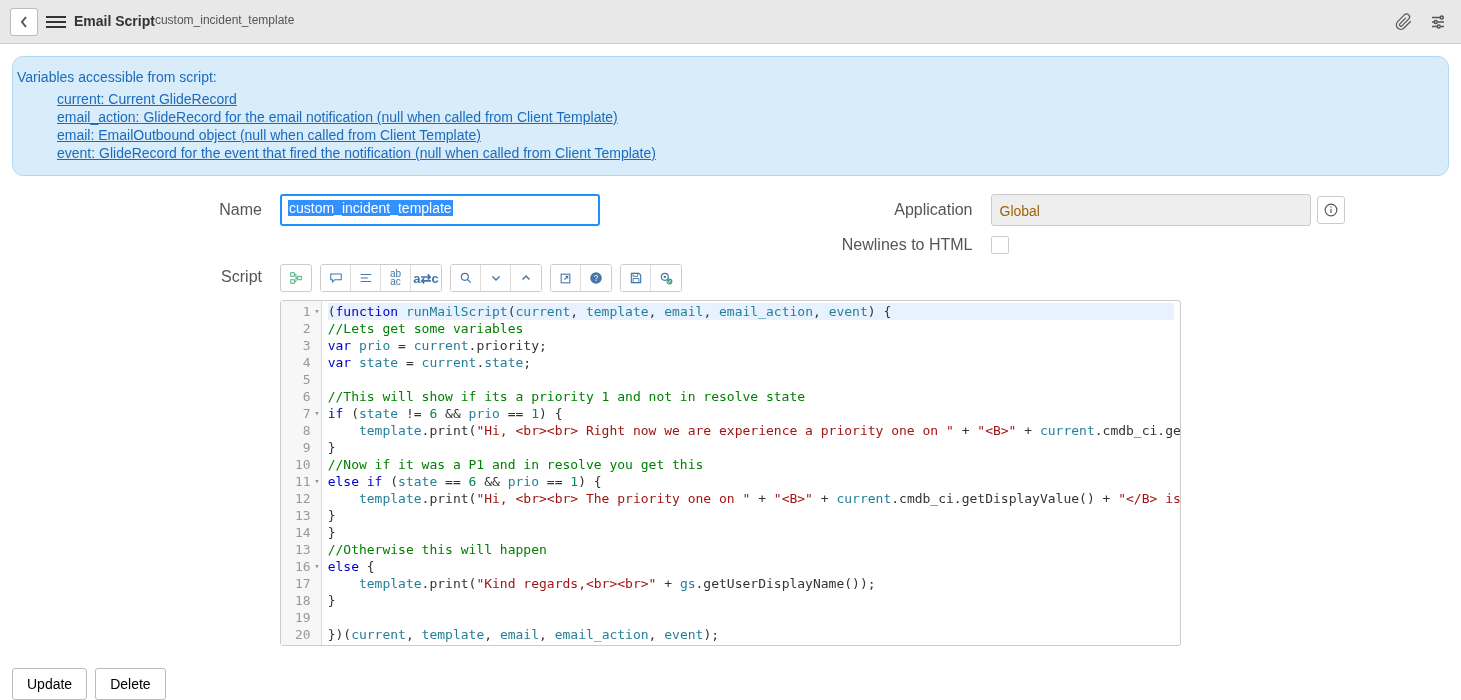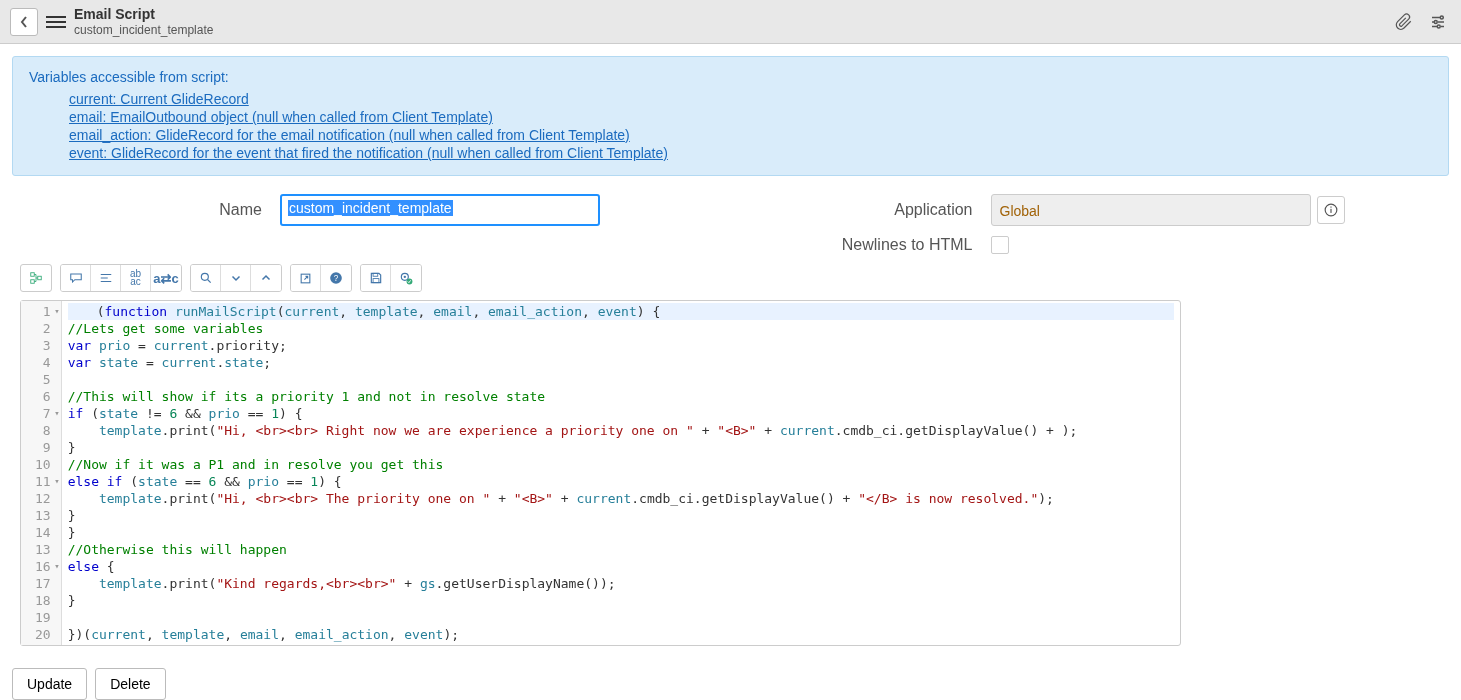--- a/index.html
+++ b/index.html
@@ -2,27 +2,27 @@
 <html><head>
 <meta charset="utf-8">
 <style>
   * { box-sizing: border-box; margin: 0; padding: 0; }
   body { font-family: Arial, Helvetica, sans-serif; font-size: 13px; color: #333; background: #fff; }
   
   .header-bar { background: #e8e8e8; border-bottom: 1px solid #ccc; padding: 4px 10px; display: flex; align-items: center; gap: 8px; height: 44px; }
   .back-btn { width: 28px; height: 28px; border: 1px solid #bbb; background: #fff; border-radius: 3px; display: flex; align-items: center; justify-content: center; cursor: pointer; }
   .menu-btn { width: 20px; height: 20px; display: flex; flex-direction: column; justify-content: center; gap: 3px; cursor: pointer; }
   .menu-btn span { height: 2px; background: #333; }
-  .header-title { display: flex; flex-direction: column; line-height: 1.2; }
+  .header-title { display: flex; flex-direction: row; line-height: 1.2; }
   .header-title .t1 { font-weight: bold; font-size: 14px; }
   .header-title .t2 { font-size: 12px; color: #555; }
   .header-spacer { flex: 1; }
   .header-icon { width: 26px; height: 26px; display: flex; align-items: center; justify-content: center; cursor: pointer; color: #555; }
   
-  .info-box { margin: 12px; padding: 12px 16px; background: #d9ecfa; border: 1px solid #b3d9f2; border-radius: 3px; color: #1b6bbf; font-size: 14px; }
+  .info-box { margin: 12px; padding: 12px 4px; background: #d9ecfa; border: 1px solid #b3d9f2; border-radius: 11px; color: #1b6bbf; font-size: 14px; }
   .info-box .info-title { margin-bottom: 6px; font-weight: normal; }
   .info-box ul { list-style: none; padding-left: 40px; text-decoration: underline; }
   .info-box li { margin: 2px 0; }
   
   .form-area { padding: 6px 20px 0 20px; }
   .form-row { display: flex; width: 100%; margin-bottom: 10px; }
   .form-col { display: flex; align-items: center; width: 50%; }
   .form-col.full { width: 100%; align-items: flex-start; }
   .form-label { width: 260px; text-align: right; padding-right: 18px; color: #555; font-size: 16px; }
   .form-input { height: 32px; border: 2px solid #1e90ff; border-radius: 3px; padding: 4px 6px; font-size: 14px; width: 320px; background: #fff; }
@@ -36,21 +36,21 @@
   .tb-btn { width: 30px; height: 26px; background: #fff; border: none; border-right: 1px solid #ddd; display: flex; align-items: center; justify-content: center; cursor: pointer; font-size: 12px; color: #555; }
   .tb-btn:last-child { border-right: none; }
   .tb-single { width: 32px; height: 28px; border: 1px solid #ccc; border-radius: 3px; background: #fff; display: flex; align-items: center; justify-content: center; cursor: pointer; }
   
   .editor-wrap { border: 1px solid #ccc; border-radius: 3px; display: flex; margin-top: 8px; width: calc(100% - 260px); font-family: Consolas, Monaco, monospace; font-size: 13px; }
   .gutter { background: #f7f7f7; border-right: 1px solid #ddd; padding: 2px 0; text-align: right; color: #999; user-select: none; }
   .gutter .gl { padding: 0 10px 0 14px; height: 17px; line-height: 17px; position: relative; }
   .gutter .gl.fold::after { content: "▾"; position: absolute; right: 1px; font-size: 9px; color: #999; }
   .code { flex: 1; padding: 2px 6px; white-space: pre; overflow: auto; line-height: 17px; }
   .code .line { height: 17px; }
-  .code .line.hl { background: #e8f2ff; padding-left: 29px; }
+  .code .line.hl { background: #e8f2ff; }
   .kw { color: #0000cc; }
   .str { color: #a31515; }
   .cm { color: #008000; }
   .num { color: #098658; }
   .pname { color: #267f99; }
   
   .footer-btns { padding: 12px; display: flex; gap: 8px; }
   .action-btn { border: 1px solid #bbb; background: #fff; padding: 7px 14px; border-radius: 3px; cursor: pointer; font-size: 14px; }
   
   svg { display: block; }
@@ -86,22 +86,22 @@
         <circle cx="9" cy="12" r="2" fill="none" stroke="#555" stroke-width="2"></circle>
         <circle cx="13" cy="18" r="2" fill="none" stroke="#555" stroke-width="2"></circle>
       </svg>
   </div>
 </div>
 
 <div class="info-box">
   <div class="info-title">Variables accessible from script:</div>
   <ul>
     <li>current: Current GlideRecord</li>
+    <li>email_action: GlideRecord for the email notification (null when called from Client Template)</li>
     <li>email: EmailOutbound object (null when called from Client Template)</li>
-    <li>email_action: GlideRecord for the email notification (null when called from Client Template)</li>
     <li>event: GlideRecord for the event that fired the notification (null when called from Client Template)</li>
   </ul>
 </div>
 
 <div class="form-area">
 
   <div class="form-row">
     <div class="form-col">
       <div class="form-label">Name</div>
       <div class="form-input"><span class="sel">custom_incident_template</span></div>
@@ -122,20 +122,21 @@
   <div class="form-row">
     <div class="form-col"></div>
     <div class="form-col">
       <div class="form-label">Newlines to HTML</div>
       <div class="checkbox"></div>
     </div>
   </div>
 
   <div class="form-row">
     <div class="form-col full">
+      <div class="form-label" style="padding-top:4px">Script</div>
       <div style="flex:1">
         <div class="script-toolbar">
           <div class="tb-single">
             <svg width="14" height="14" viewBox="0 0 24 24">
                 <rect x="3" y="3" width="6" height="6" fill="none" stroke="#3a7" stroke-width="1.5"></rect>
                 <rect x="3" y="15" width="6" height="6" fill="none" stroke="#3a7" stroke-width="1.5"></rect>
                 <rect x="15" y="9" width="6" height="6" fill="none" stroke="#3a7" stroke-width="1.5"></rect>
                 <path d="M9 6h3v12H9M12 12h3" stroke="#3a7" stroke-width="1.5" fill="none"></path>
               </svg>
           </div>

